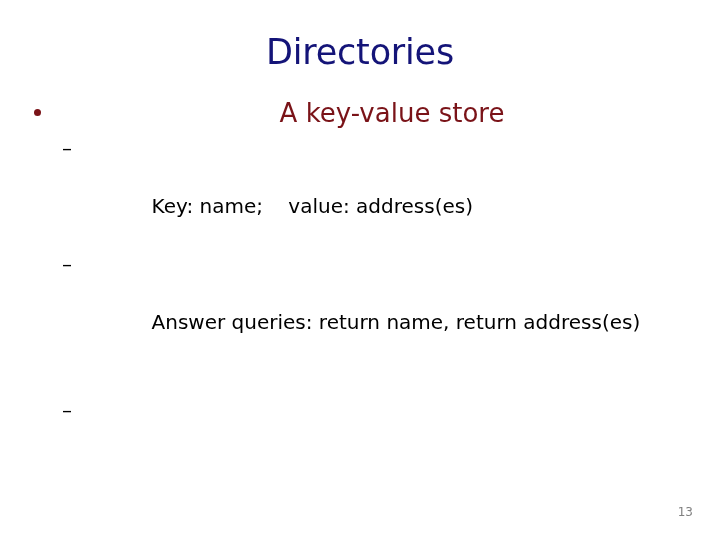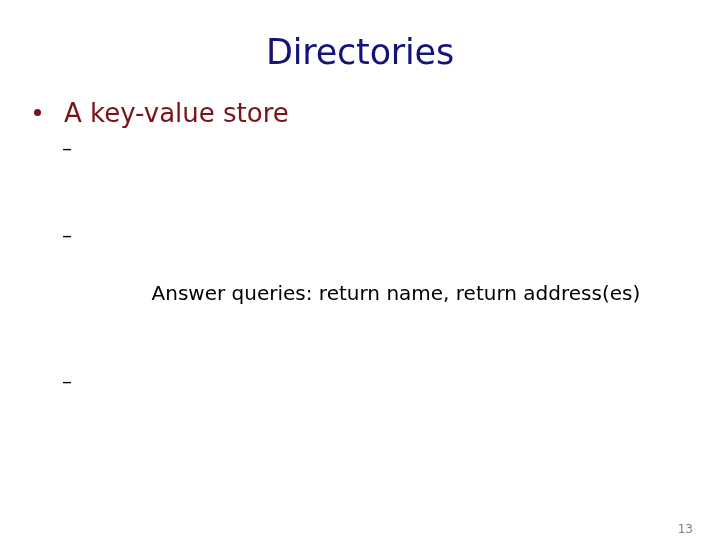--- a/index.html
+++ b/index.html
@@ -46,20 +46,21 @@
 
   .lvl1 {
     position: relative;
     padding-left: 64px;
     color: #7A1318;
     font-size: 26px;
     font-family: "DejaVu Sans", sans-serif;
     font-weight: 400;
     line-height: 34px;
     white-space: nowrap;
+    text-align: center;
   }
 
   .lvl1 .bullet-dot {
     position: absolute;
     left: 34px;
     top: 13px;
     width: 7px;
     height: 7px;
     border-radius: 50%;
     background: #7A1318;
@@ -89,21 +90,21 @@
     line-height: 29px;
   }
 
   .gap-block {
     height: 26px;
   }
 
   .page-number {
     position: absolute;
     right: 27px;
-    bottom: 4px;
+    bottom: 21px;
     color: #808080;
     font-size: 12px;
     font-family: "DejaVu Sans", sans-serif;
     line-height: 14px;
   }
 </style>
 </head>
 <body>
 
 <div class="slide">
@@ -113,20 +114,21 @@
   <div class="body-block">
 
     <div class="section">
       <div class="lvl1">
         <span class="bullet-dot"></span>
         <span>A key-value store</span>
       </div>
       <div class="lvl2-group">
         <div class="lvl2">
           <span class="dash">–</span>
+          <span>Key: name;    value: address(es)</span>
         </div>
         <div class="lvl2">
           <span class="dash">–</span>
           <span>Answer queries: return name, return address(es)</span>
         </div>
       </div>
     </div>
 
     <div class="gap-block"></div>
 

